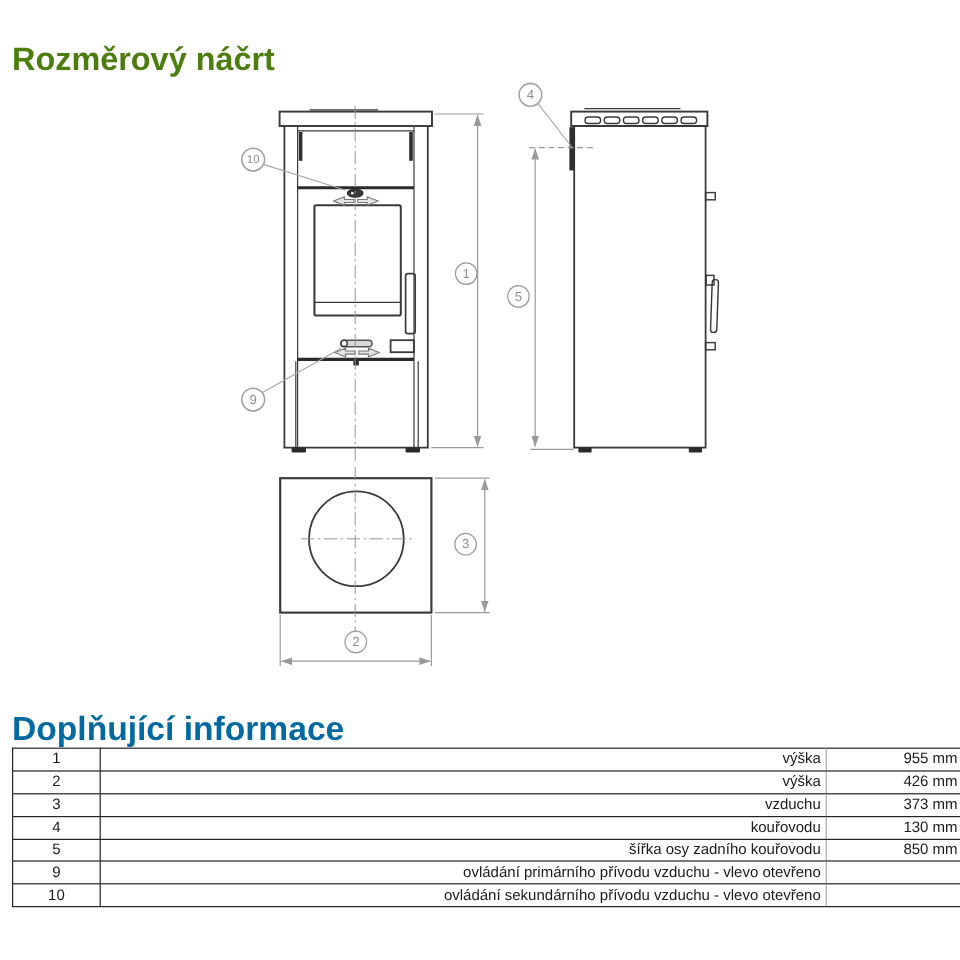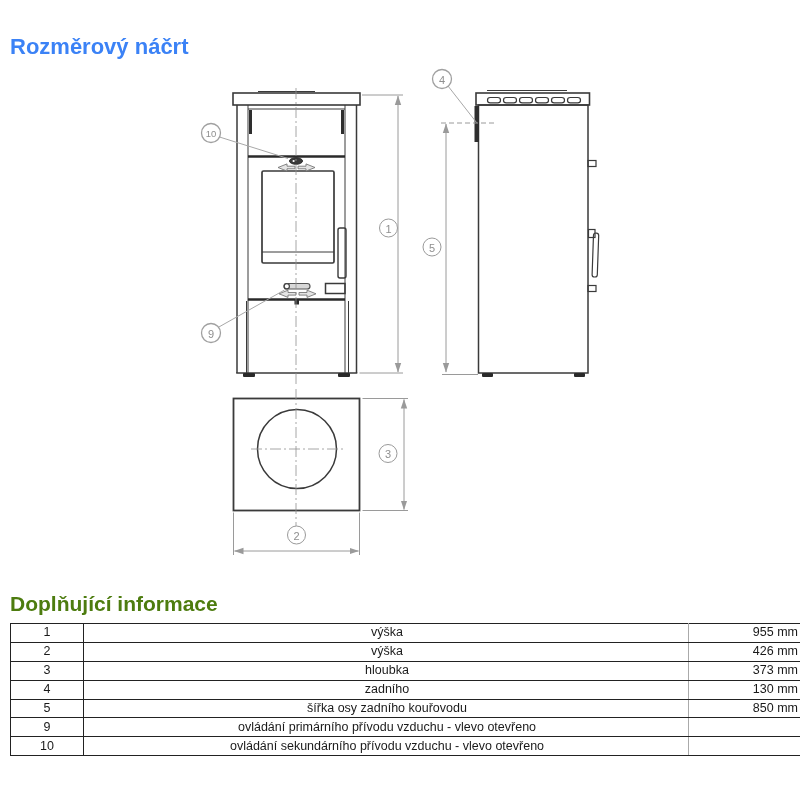--- a/index.html
+++ b/index.html
@@ -1,25 +1,25 @@
 <!DOCTYPE html>
 <html><head>
 <meta charset="utf-8">
 <style>
   html,body{margin:0;padding:0;background:#fff;}
   body{width:800px;height:800px;position:relative;overflow:hidden;
        font-family:"Liberation Sans", sans-serif;color:#1a1a1a;}
-  .page-title{position:absolute;left:10px;top:34px;font-size:22px;font-weight:bold;color:#3b82f6;letter-spacing:0;}
-  .section-title{position:absolute;left:10px;top:592px;font-size:21px;font-weight:bold;color:#4d7c0f;}
+  .page-title{position:absolute;left:10px;top:34px;font-size:27px;font-weight:bold;color:#4d7c0f;letter-spacing:0;}
+  .section-title{position:absolute;left:10px;top:592px;font-size:28px;font-weight:bold;color:#0369a1;}
   svg{position:absolute;left:0;top:0;}
   .info-table{position:absolute;left:10px;top:623px;width:779px;border-collapse:collapse;table-layout:fixed;}
   .info-table td{height:17.9px;padding:0 4px;font-size:12.5px;line-height:17px;
                  border:1.5px solid #222;overflow:hidden;white-space:nowrap;color:#1a1a1a;}
   .info-table td.num{width:64px;text-align:center;}
-  .info-table td.lbl{width:594px;text-align:center;padding-left:6px;border-right:1px solid #aaa;}
+  .info-table td.lbl{width:594px;text-align:right;padding-left:6px;border-right:1px solid #aaa;}
   .info-table td.val{width:105px;text-align:right;border-left:1px solid #aaa;padding-right:5px;}
   .co-txt{font-size:11px;fill:#8f8f8f;}
   .co-txt.small{font-size:9.5px;}
 </style>
 </head>
 <body>
 
 <div class="page-title">Rozměrový náčrt</div>
 
 <svg width="800" height="585" viewBox="0 0 800 585">
@@ -158,26 +158,26 @@
       <td class="lbl">výška</td>
       <td class="val">955 mm</td>
     </tr>
     <tr>
       <td class="num">2</td>
       <td class="lbl">výška</td>
       <td class="val">426 mm</td>
     </tr>
     <tr>
       <td class="num">3</td>
-      <td class="lbl">hloubka</td>
+      <td class="lbl">vzduchu</td>
       <td class="val">373 mm</td>
     </tr>
     <tr>
       <td class="num">4</td>
-      <td class="lbl">zadního</td>
+      <td class="lbl">kouřovodu</td>
       <td class="val">130 mm</td>
     </tr>
     <tr>
       <td class="num">5</td>
       <td class="lbl">šířka osy zadního kouřovodu</td>
       <td class="val">850 mm</td>
     </tr>
     <tr>
       <td class="num">9</td>
       <td class="lbl">ovládání primárního přívodu vzduchu - vlevo otevřeno</td>

